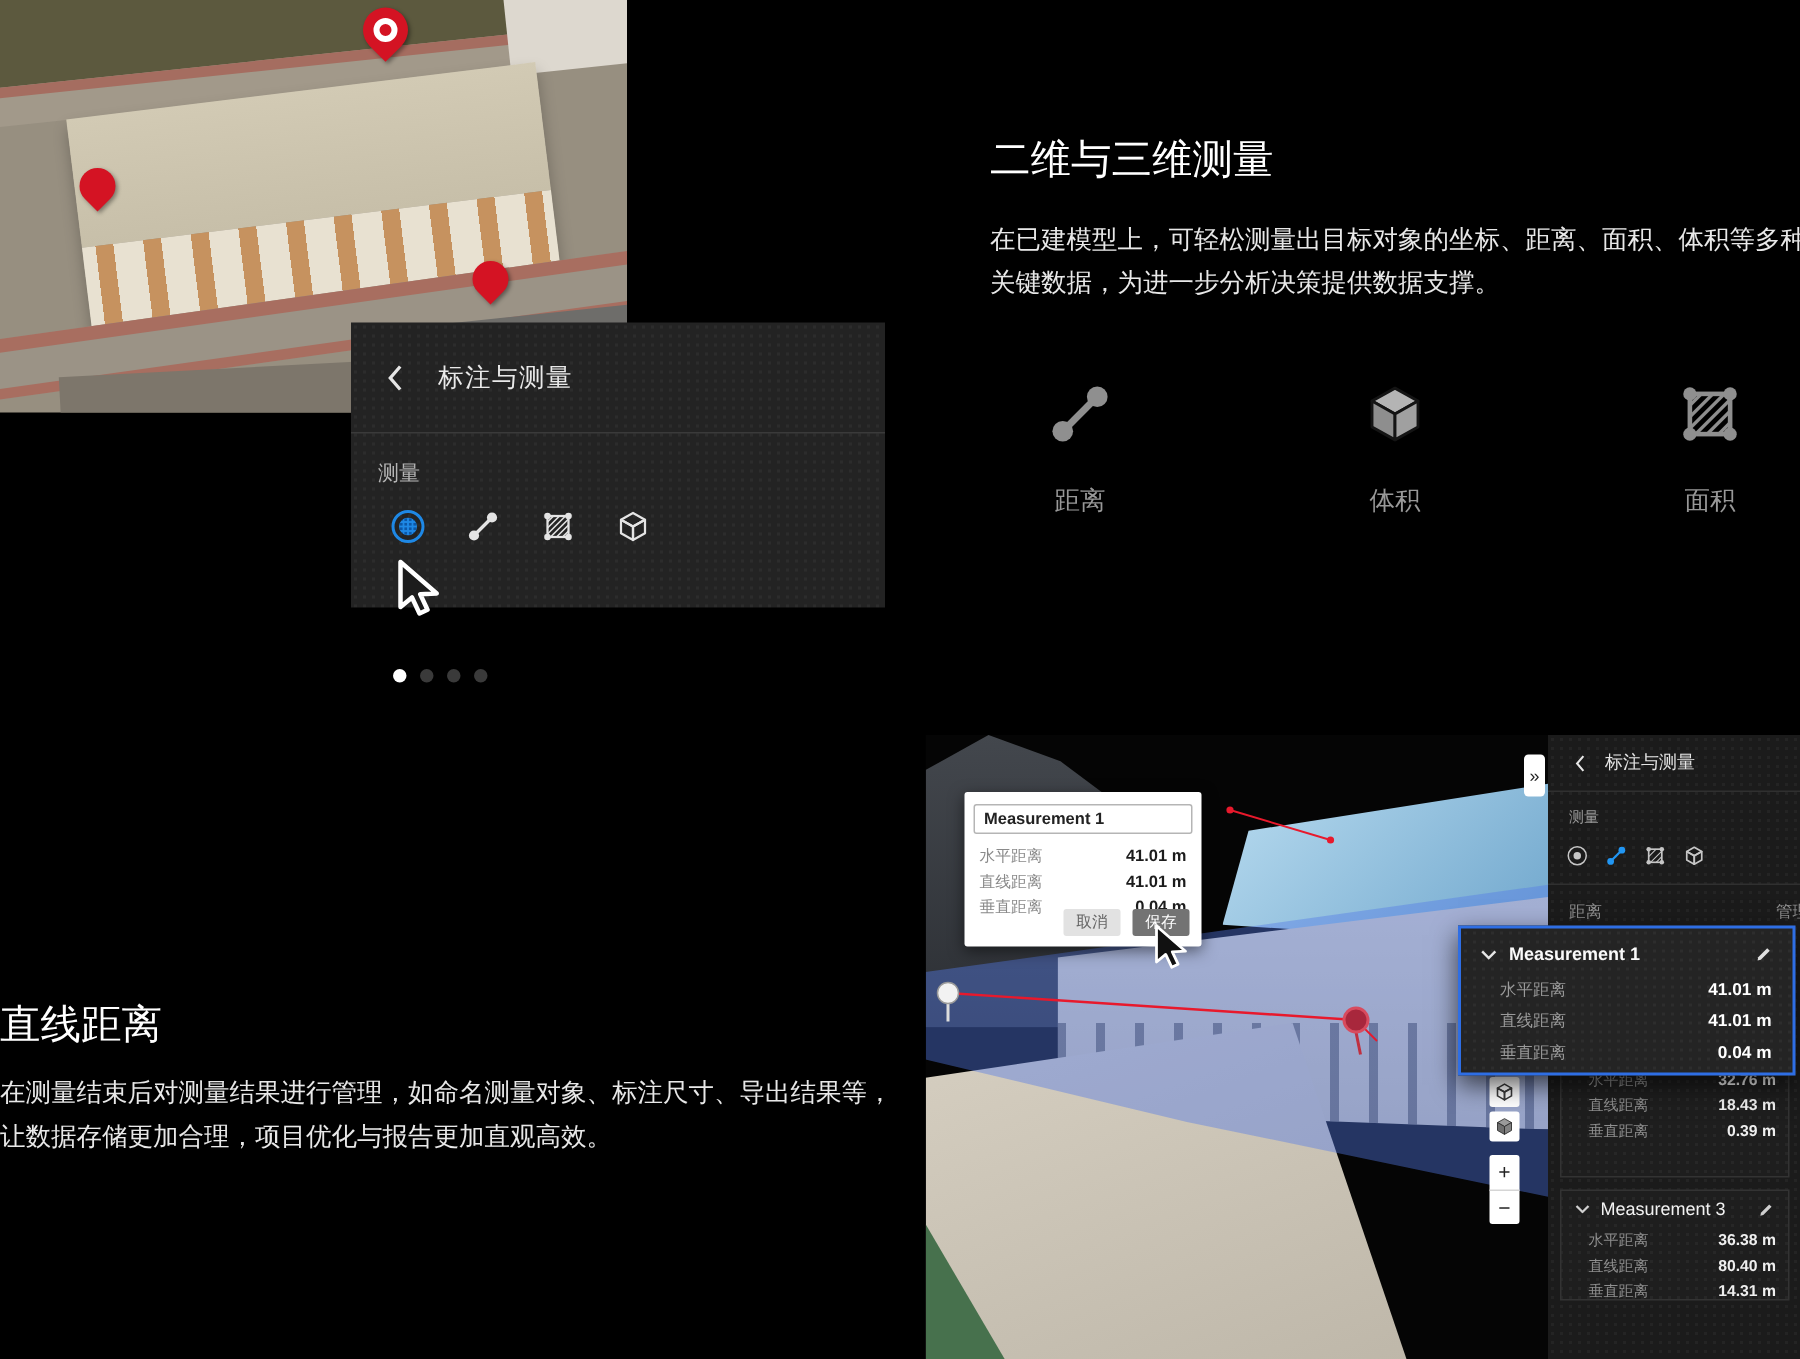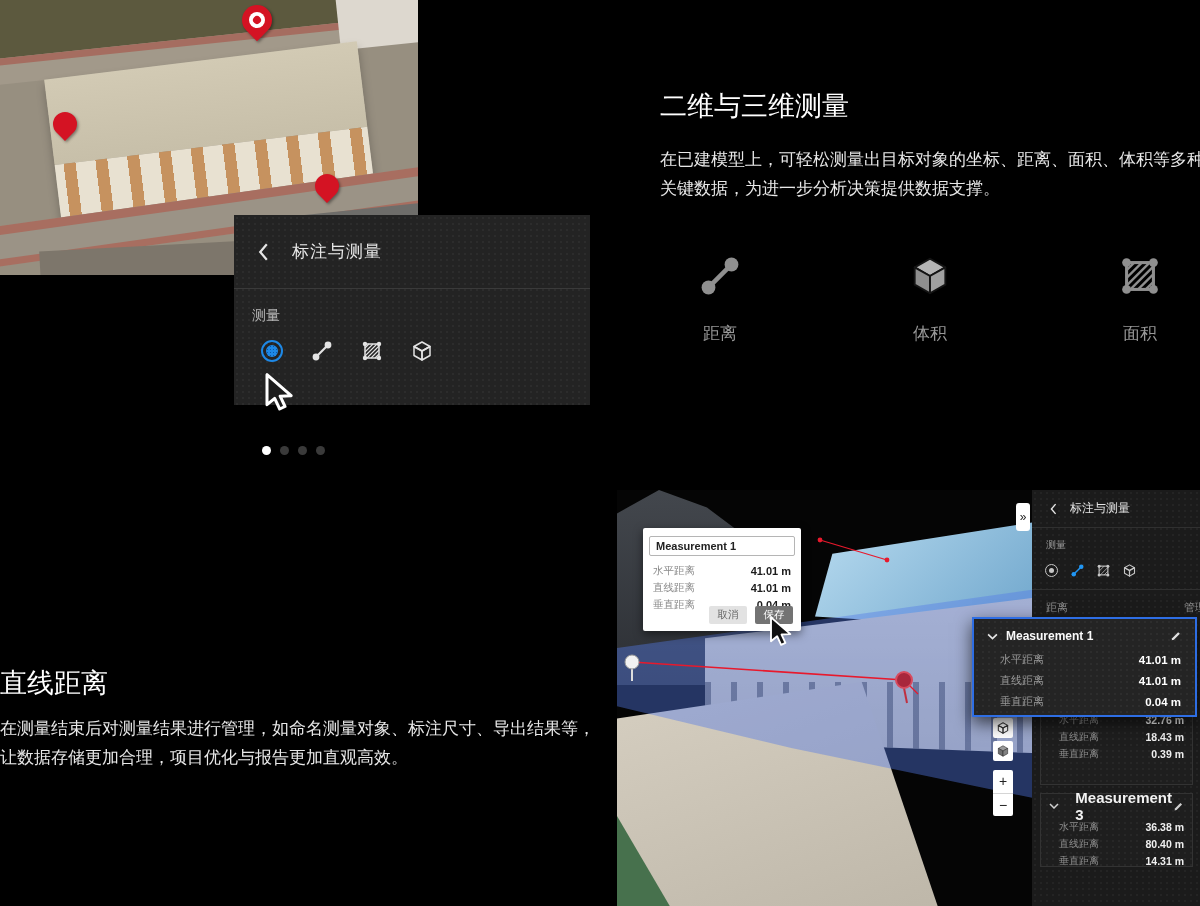--- a/index.html
+++ b/index.html
@@ -125,21 +125,21 @@
   .sb-div{margin-top:9px;border-top:1px solid #303030;}
   .sb-tabs{position:relative;height:24px;margin-top:6px;}
   .sb-tabs .tabL{position:absolute;left:14px;top:4px;font-size:11px;color:#8f8f8f;cursor:pointer;}
   .sb-tabs .tabR{position:absolute;left:152px;top:4px;font-size:11px;color:#8f8f8f;cursor:pointer;white-space:nowrap;}
 
   .mcard{position:absolute;left:8px;width:153px;border:1px solid #333;background:rgba(255,255,255,.015);}
   .mcard .mrow{display:flex;justify-content:space-between;align-items:center;height:17px;padding:0 8px 0 18px;}
   .mcard .mrow .lb{font-size:10px;color:#8f8f8f;}
   .mcard .mrow .vl{font-size:10.5px;font-weight:bold;color:#efefef;}
   .mcard .mhdr{display:flex;align-items:center;height:24px;padding:0 8px;}
-  .mcard .mhdr .nm{margin-left:16px;font-size:15px;font-weight:bold;color:#f2f2f2;flex:1;}
+  .mcard .mhdr .nm{margin-left:6px;font-size:12px;font-weight:normal;color:#f2f2f2;flex:1;}
   .card2{top:190px;height:105px;padding-top:30px;}
   .card3{top:303px;height:74px;}
 
   
   .mhl{position:absolute;left:355px;top:127px;width:225px;height:100px;background:#242424;border:2px solid #2e6ee4;
        box-shadow:0 6px 16px rgba(0,0,0,.65);
        background-image:radial-gradient(rgba(255,255,255,.04) 1px,transparent 1px);background-size:6px 6px;}
   .mhl .mhdr{display:flex;align-items:center;height:26px;padding:0 12px;margin-top:4px;}
   .mhl .mhdr .nm{margin-left:8px;font-size:12px;font-weight:bold;color:#fafafa;flex:1;}
   .mhl .mrow{display:flex;justify-content:space-between;align-items:center;height:21px;padding:0 14px 0 26px;}

